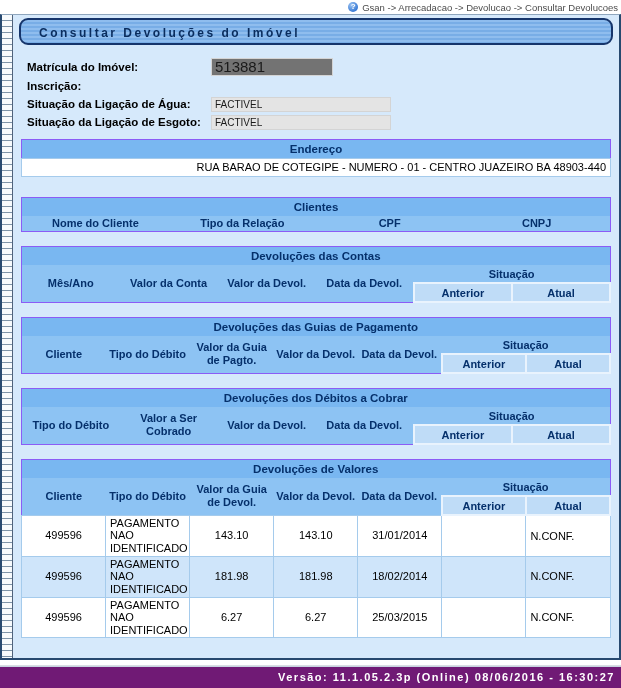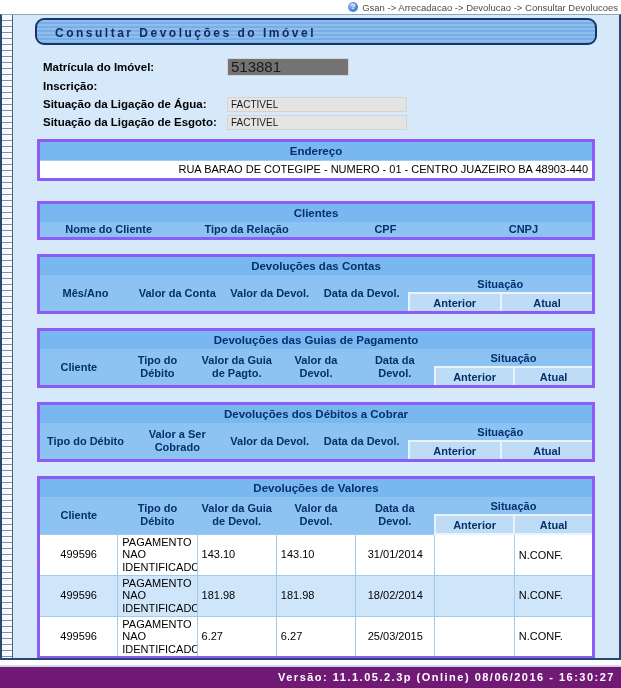--- a/index.html
+++ b/index.html
@@ -23,21 +23,21 @@
     height:646px;display:flex;
     border-left:2px solid #27496f;border-right:2px solid #27496f;
     border-top:1px solid #8fa6bd;border-bottom:2px solid #27496f;
     box-sizing:border-box;background:#d6e9fb;
   }
   .grip{
     width:10px;flex:0 0 10px;
     background:repeating-linear-gradient(to bottom,#f7fafc 0 5px,#7e94a8 5px 6px);
     border-right:1px solid #50627a;
   }
-  .content{flex:1;overflow:hidden;padding:0 21px;box-sizing:border-box;}
+  .content{flex:1;overflow:hidden;padding:0 5px;box-sizing:border-box;}
   
   .titlebar{
     margin:3px 1px 0 1px;height:27px;line-height:27px;
     border:2px solid #16356b;border-radius:9px;
     background:repeating-linear-gradient(to bottom,#8fbdee 0 2px,#78ade6 2px 4px);
     color:#0a2d5e;font-weight:bold;font-size:12px;letter-spacing:2.5px;
     padding-left:18px;box-sizing:border-box;
   }
   
   .formblock{margin:12px 1px 0 9px;}
@@ -52,21 +52,21 @@
     width:114px;height:16px;line-height:16px;font-size:15px;background:#737373;
   }
   
   .tblwrap{margin:0 3px;}
   .mt-end{margin-top:8px;}
   .mt-cli{margin-top:20px;}
   .mt-sec{margin-top:14px;}
   .mt-val{margin-top:14px;}
   table.gt{
     width:100%;border-collapse:collapse;table-layout:fixed;
-    background:#4c1d95;border:3px solid #8b5cf6;font-size:11px;color:#000;
+    background:#4c1d95;border:1px solid #8b5cf6;font-size:11px;color:#000;
   }
   .gt th{font-weight:bold;color:#05306b;padding:1px 2px;}
   .gt th.sect{background:#79b7f1;height:16px;text-align:center;font-size:11.5px;}
   .gt th.colh{background:#8dc3f3;text-align:center;vertical-align:middle;line-height:1.2;}
   .gt th.situ{background:#8dc3f3;height:15px;text-align:center;}
   .gt th.subh{
     background:#bfdcf7;border:2px solid #e9f3fd;height:15px;text-align:center;
   }
   .gt td{
     background:#fff;border:1px solid #a5cbec;padding:1px 4px;height:22px;
@@ -74,21 +74,21 @@
   }
   .gt tr.alt td{background:#cfe5fa;}
   
   #t-clientes .c0{width:40%;} #t-clientes .c1{width:19%;} #t-clientes .c2{width:18%;}
   #t-clientes td.c3{text-align:right;}
   #t-contas .c0{width:15%;} #t-contas .c1{width:19%;} #t-contas .c2{width:19%;} #t-contas .c3{width:15%;}
   #t-guias .c0{width:10%;} #t-guias .c1{width:15%;} #t-guias .c2{width:14%;} #t-guias .c3{width:15%;} #t-guias .c4{width:10%;}
   #t-debitos .c0{width:18%;} #t-debitos .c1{width:15%;} #t-debitos .c2{width:18%;} #t-debitos .c3{width:17%;}
   #t-valores .c0{width:14%;} #t-valores .c1{width:21%;} #t-valores .c2{width:11%;} #t-valores .c3{width:11%;} #t-valores .c4{width:11%;}
   #t-valores td.c0{text-align:center;}
-  #t-valores td.c2,#t-valores td.c3{text-align:left;}
+  #t-valores td.c2,#t-valores td.c3{text-align:center;}
   #t-valores td.c4{text-align:center;}
   #t-endereco td{text-align:right;height:15px;}
   
   .gapstrip{height:6px;background:#fff;border-bottom:1px solid #d9dee4;box-sizing:border-box;}
   .footerbar{
     height:22px;line-height:21px;background:#701a75;color:#fff;
     font-size:11px;font-weight:bold;letter-spacing:1.5px;
     text-align:right;padding-right:6px;box-sizing:border-box;
     border-top:1px solid #c8d4e0;
   }

